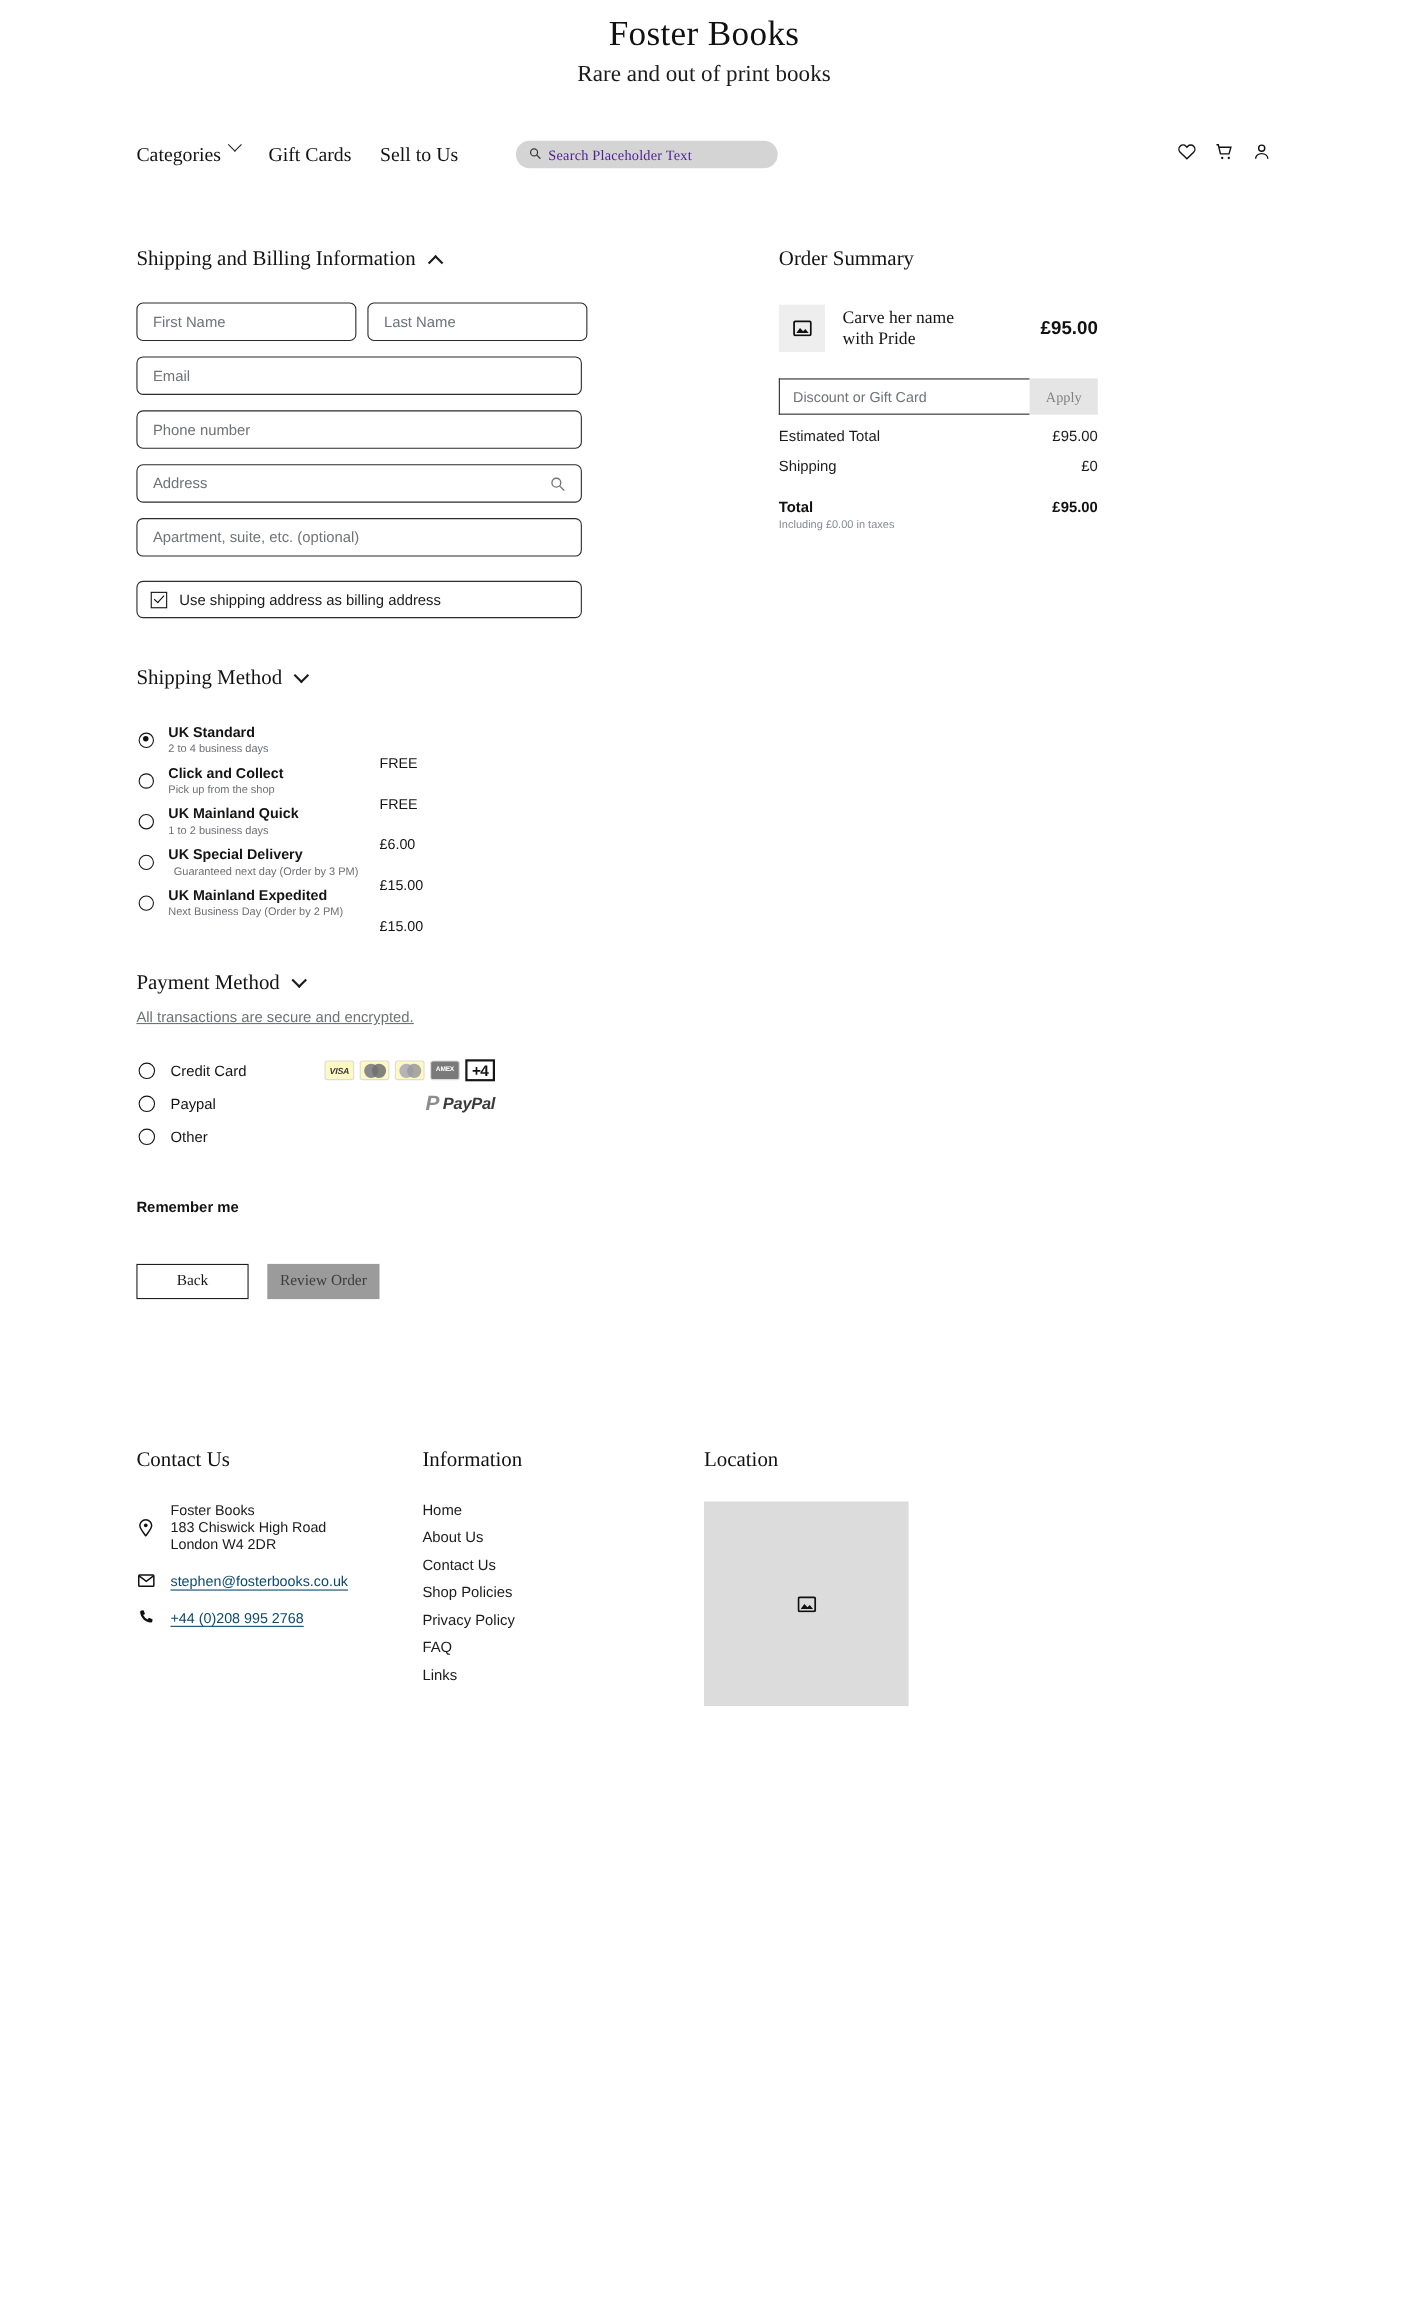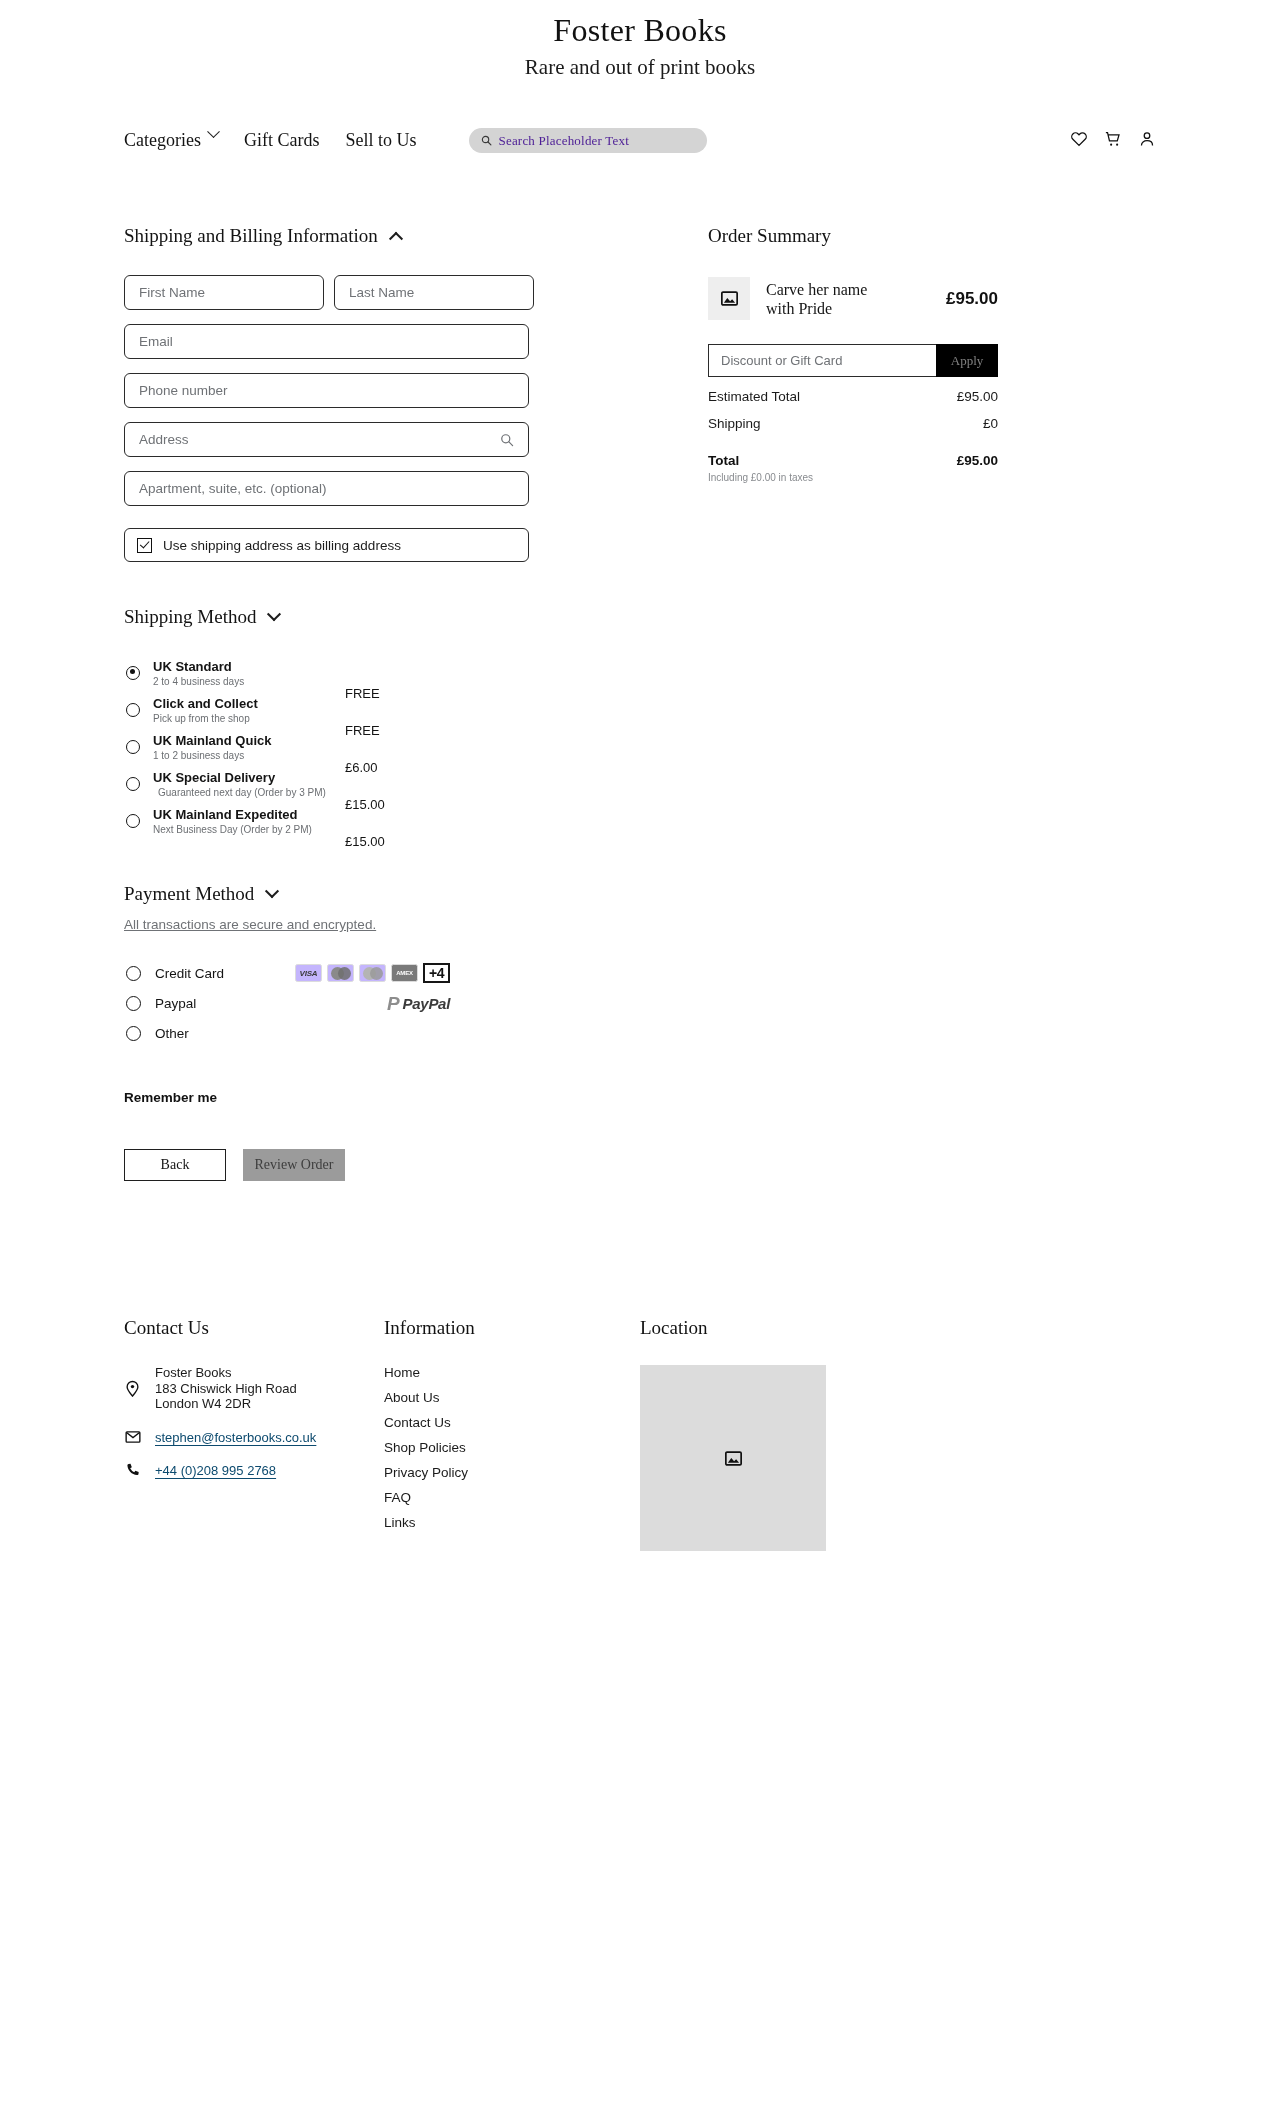--- a/index.html
+++ b/index.html
@@ -134,21 +134,21 @@
   .pay-opt {
     display: flex; align-items: center; height: 30px; cursor: pointer;
     width: 326px;
   }
   .pay-opt .radio { width: 15px; height: 15px; margin-right: 14px; }
   .pay-name { font-size: 13.5px; color: #141414; }
   .pay-art { margin-left: auto; display: flex; align-items: center; gap: 5px; }
 
   .cardchip {
     width: 27px; height: 18px; border-radius: 2.5px; border: 1px solid #dcdcdc;
-    background: #c4b5fd; display: flex; align-items: center; justify-content: center;
+    background: #fef9c3; display: flex; align-items: center; justify-content: center;
     overflow: hidden;
   }
   .cardchip.visa span {
     font-size: 8px; font-weight: 700; font-style: italic;
     color: #3a3a3a; letter-spacing: -.2px;
   }
   .cardchip.amex { background: #7a7a7a; }
   .cardchip.amex span {
     font-size: 6px; font-weight: 700; color: #fff; letter-spacing: -.2px;
   }
@@ -215,21 +215,21 @@
     margin-left: auto; font-size: 17px; font-weight: 700; color: #111;
     white-space: nowrap;
   }
   .discount-row { display: flex; margin-top: 24px; height: 33px; }
   .discount-input {
     flex: 1; border: 1px solid #2b2b2b; border-right: none;
     display: flex; align-items: center; padding: 0 12px; cursor: text; background:#fff;
   }
   .discount-input .ph { font-size: 13px; color: #6f7276; }
   .apply-btn {
-    width: 62px; background: #000000; color: #828282;
+    width: 62px; background: #e5e5e5; color: #828282;
     font-family: "Liberation Serif", serif; font-size: 13px;
     display: flex; align-items: center; justify-content: center; cursor: pointer;
   }
   .os-line { display: flex; margin-top: 12px; }
   .os-line:first-of-type { margin-top: 27px; }
   .os-line .k { font-size: 13.5px; color: #1b1b1b; }
   .os-line .v { margin-left: auto; font-size: 13.5px; color: #1b1b1b; }
   .os-total { display: flex; margin-top: 22px; align-items: baseline; }
   .os-total .k { font-size: 13.5px; font-weight: 700; color: #101010; }
   .os-total .v { margin-left: auto; font-size: 13.5px; font-weight: 700; color: #101010; }

